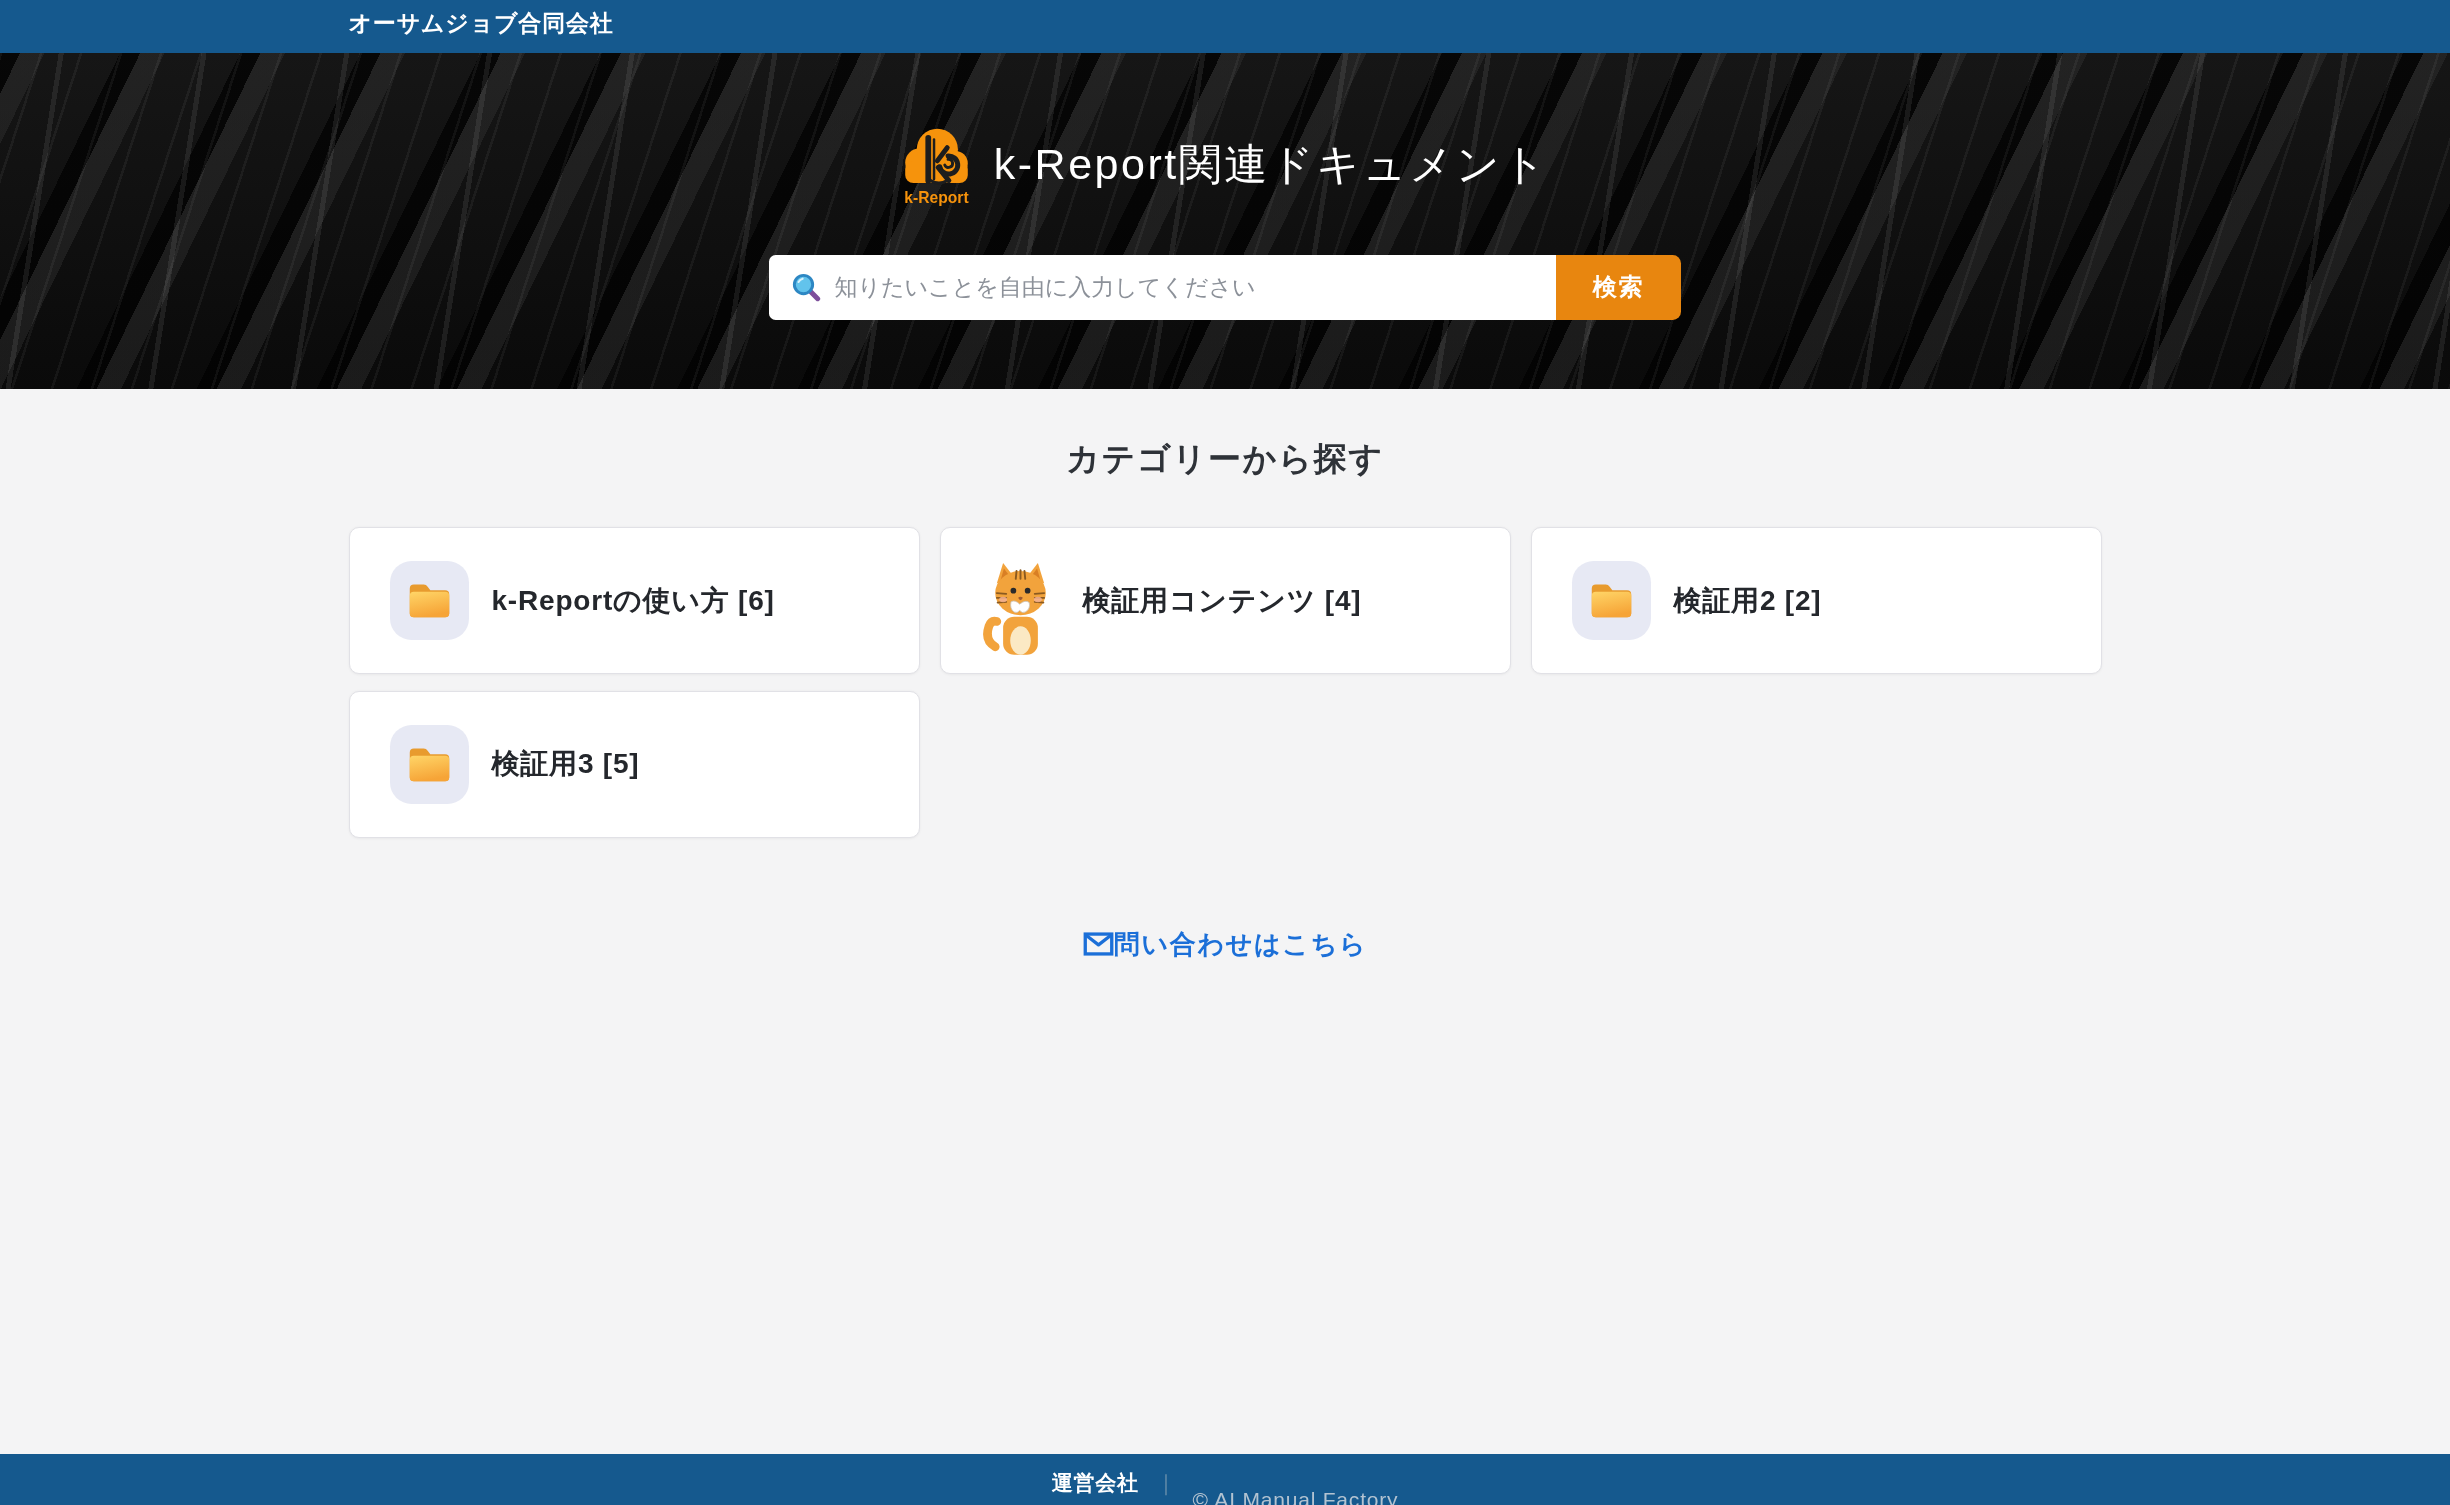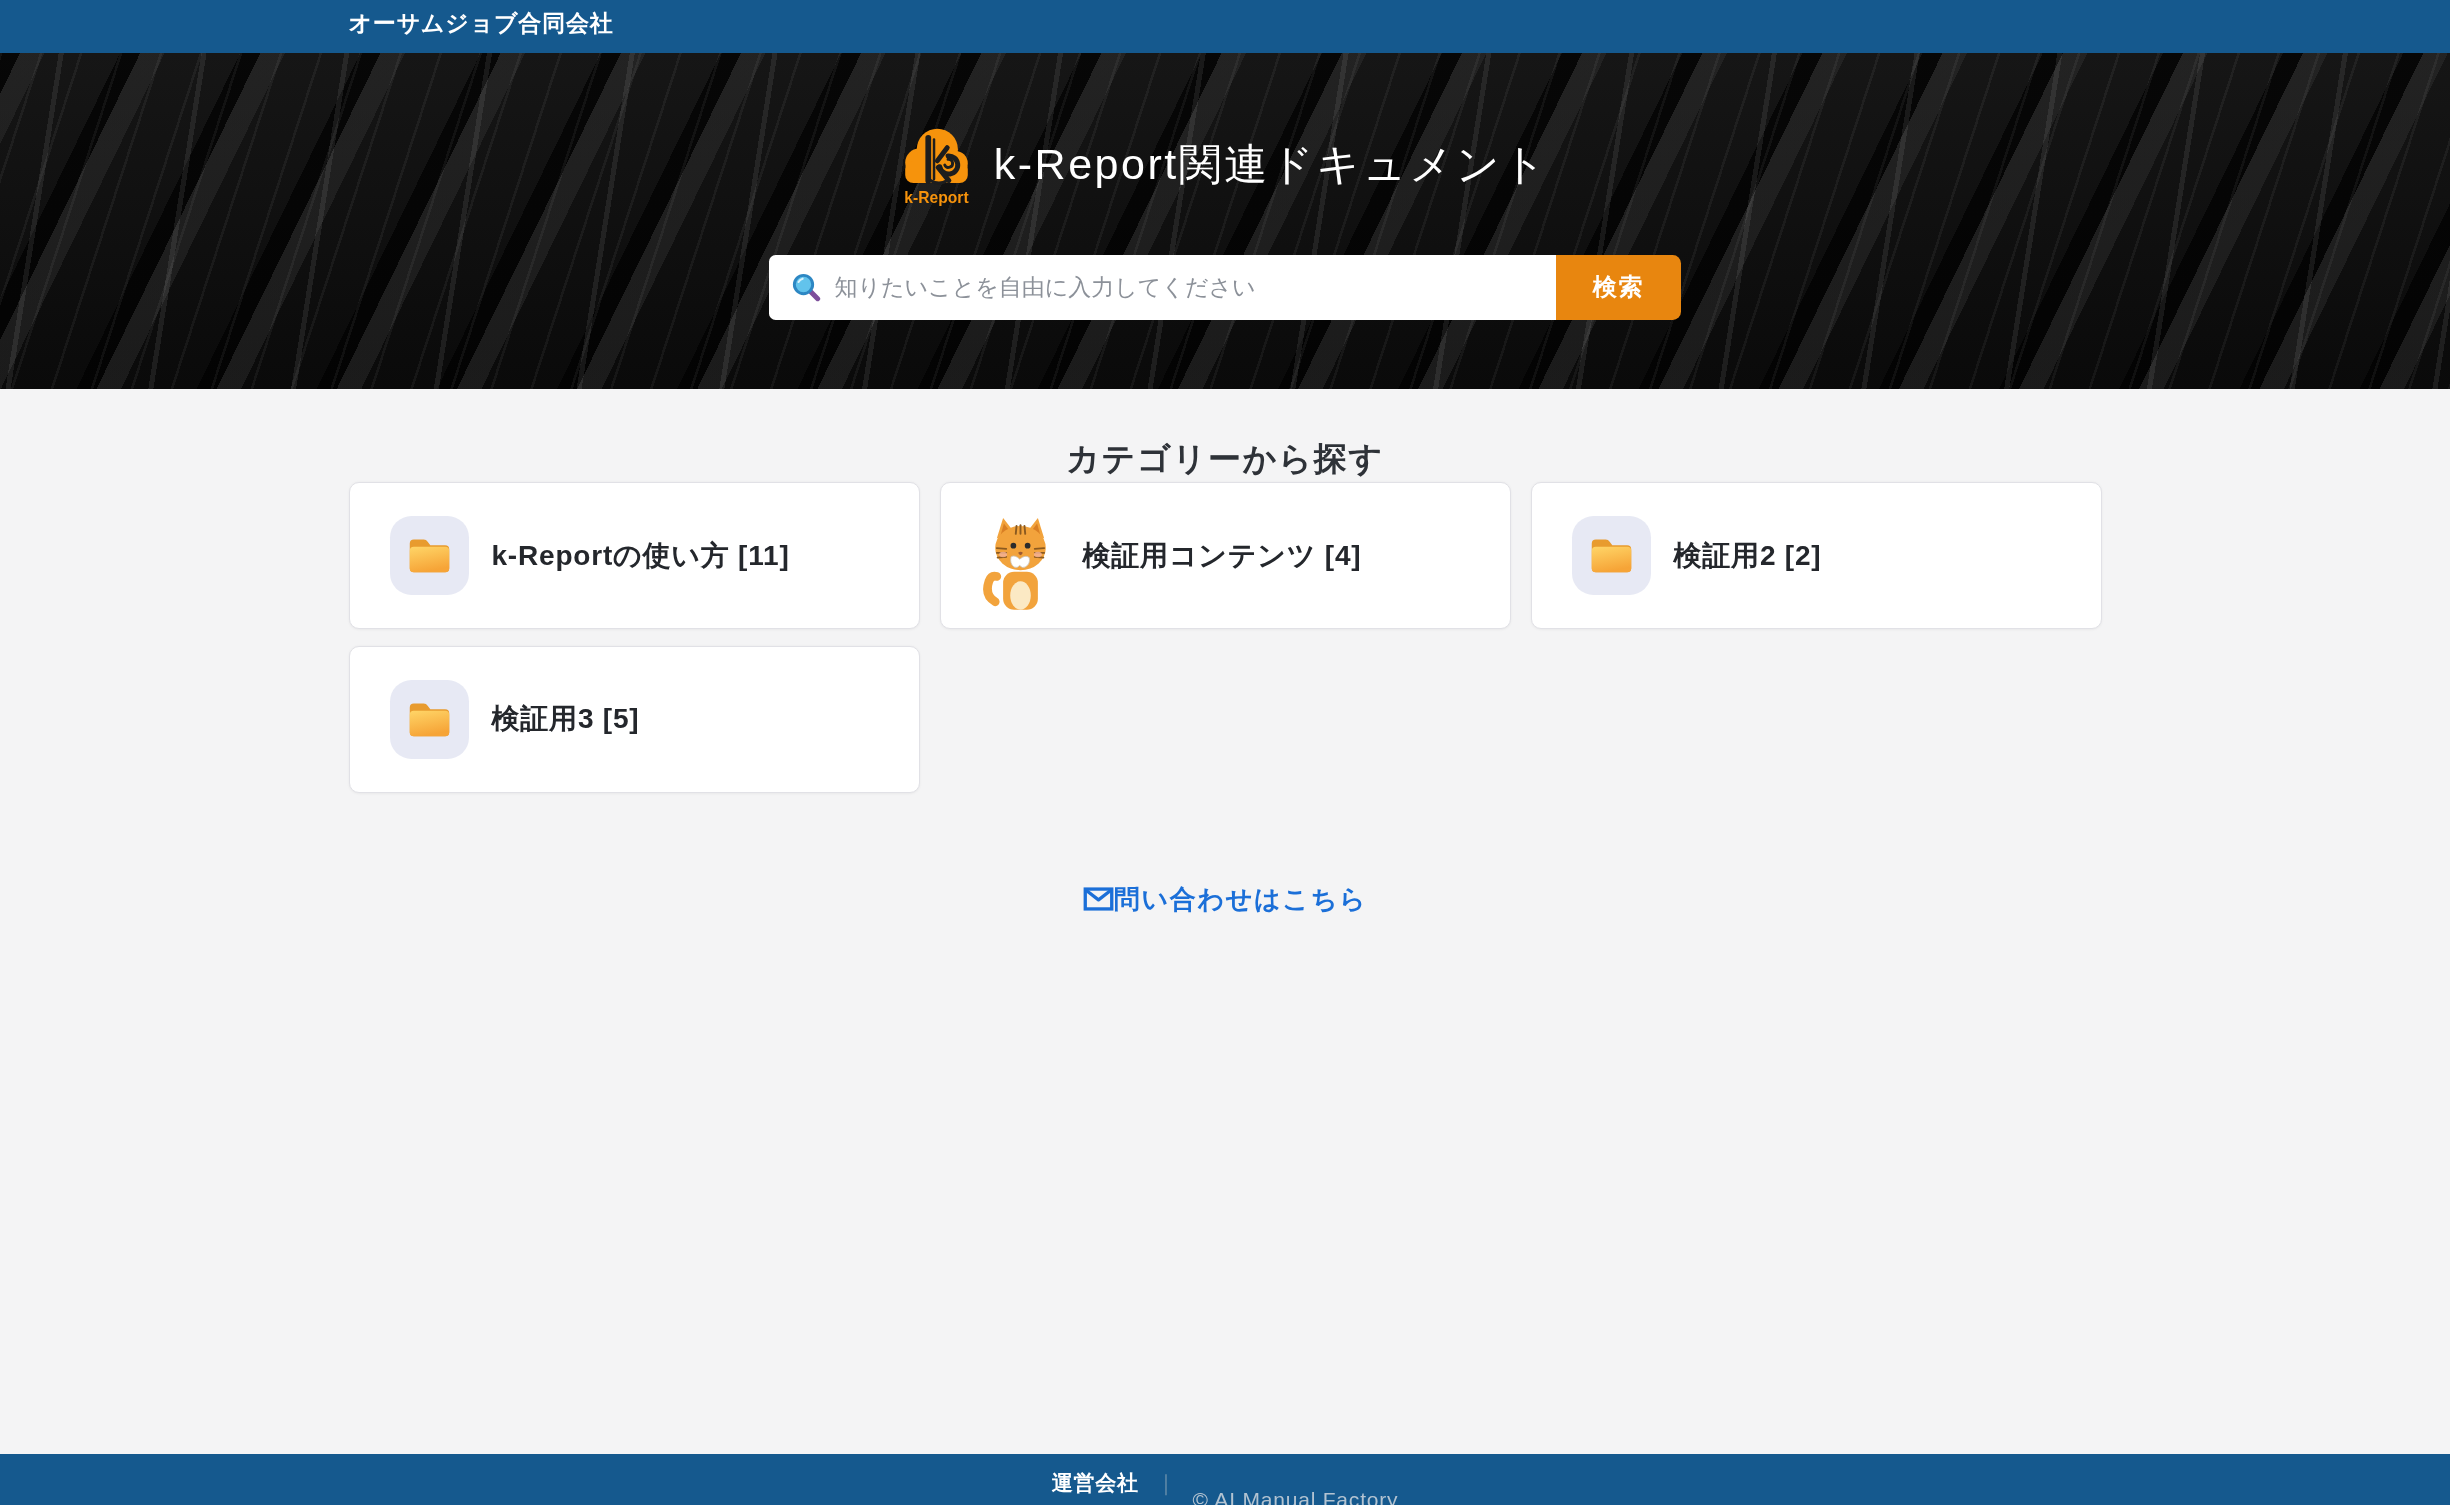--- a/index.html
+++ b/index.html
@@ -51,21 +51,21 @@
   .search-button {
     width:125px; background:#e8860f; border:none; cursor:pointer;
     border-radius:0 8.3px 8.3px 0; color:#ffffff; font-size:24px; font-weight:700;
     font-family:"Liberation Sans","DejaVu Sans",sans-serif; letter-spacing:1.7px;
   }
 
   
   .main { background:#f4f4f5; height:1065px; }
   .section-heading {
     text-align:center; font-size:33px; font-weight:700; color:#2e3238;
-    padding-top:48px; letter-spacing:1.7px;
+    padding-top:48px; margin-bottom:45px; letter-spacing:1.7px;
   }
   .cards {
     display:flex; flex-wrap:wrap; column-gap:20px; row-gap:16.6px;
   }
   .card {
     width:571px; height:147px; background:#ffffff;
     border:0.8px solid #e1e1e6; border-radius:10px;
     box-shadow:0 0.8px 2.5px rgba(0,0,0,0.05);
     display:flex; align-items:center; padding-left:40px; cursor:pointer;
   }
@@ -153,21 +153,21 @@
                 <linearGradient id="fgA" x1="0" y1="0" x2="0.3" y2="1">
               <stop offset="0" stop-color="#ffd567"></stop>
                   <stop offset="1" stop-color="#f6a437"></stop>
             </linearGradient>
               </defs>
             <path d="M2 8 Q2 3 7 3 L19 3 Q22 3 24 6 L27 10 L45 10 Q50 10 50 15 L50 38 Q50 43 45 43 L7 43 Q2 43 2 38 Z" fill="#e89b2e"></path>
             <rect x="2" y="12" width="48" height="31" rx="5" fill="url(#fgA)"></rect>
           </svg>
         </div>
       </div>
-      <span class="card-label">k-Reportの使い方 [11]</span>
+      <span class="card-label">k-Reportの使い方 [6]</span>
     </div>
 
     <div class="card">
       <div class="icon-slot cat-wrap">
         <svg viewBox="0 0 100 122" aria-hidden="true">
 
           <path d="M18 112 Q4 104 10 86 Q13 78 20 80" fill="none" stroke="#f2a33c" stroke-width="11" stroke-linecap="round"></path>
 
           <rect x="28" y="74" width="44" height="48" rx="14" fill="#f2a33c"></rect>
           <ellipse cx="50" cy="104" rx="13" ry="18" fill="#fbe9c4"></ellipse>

